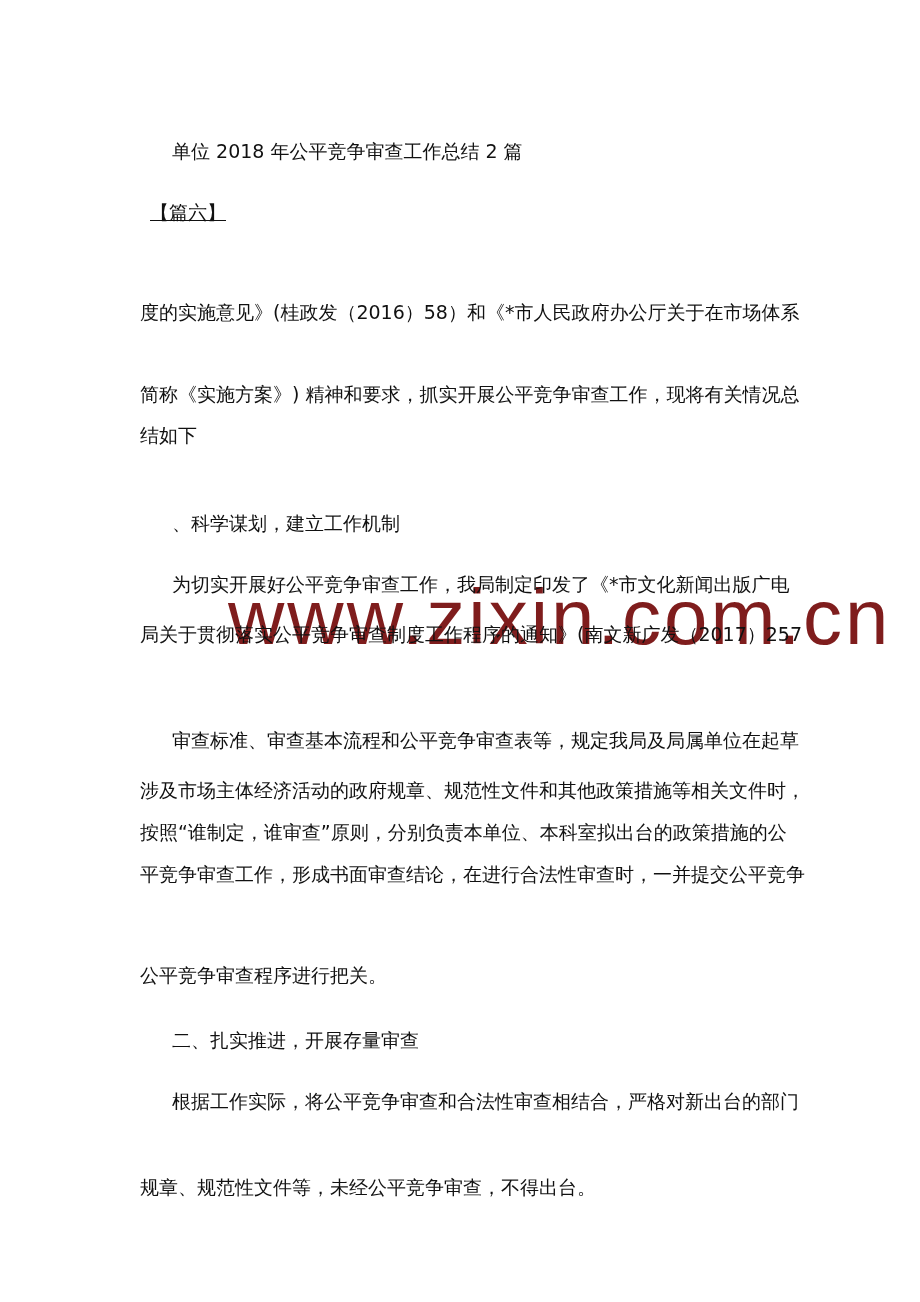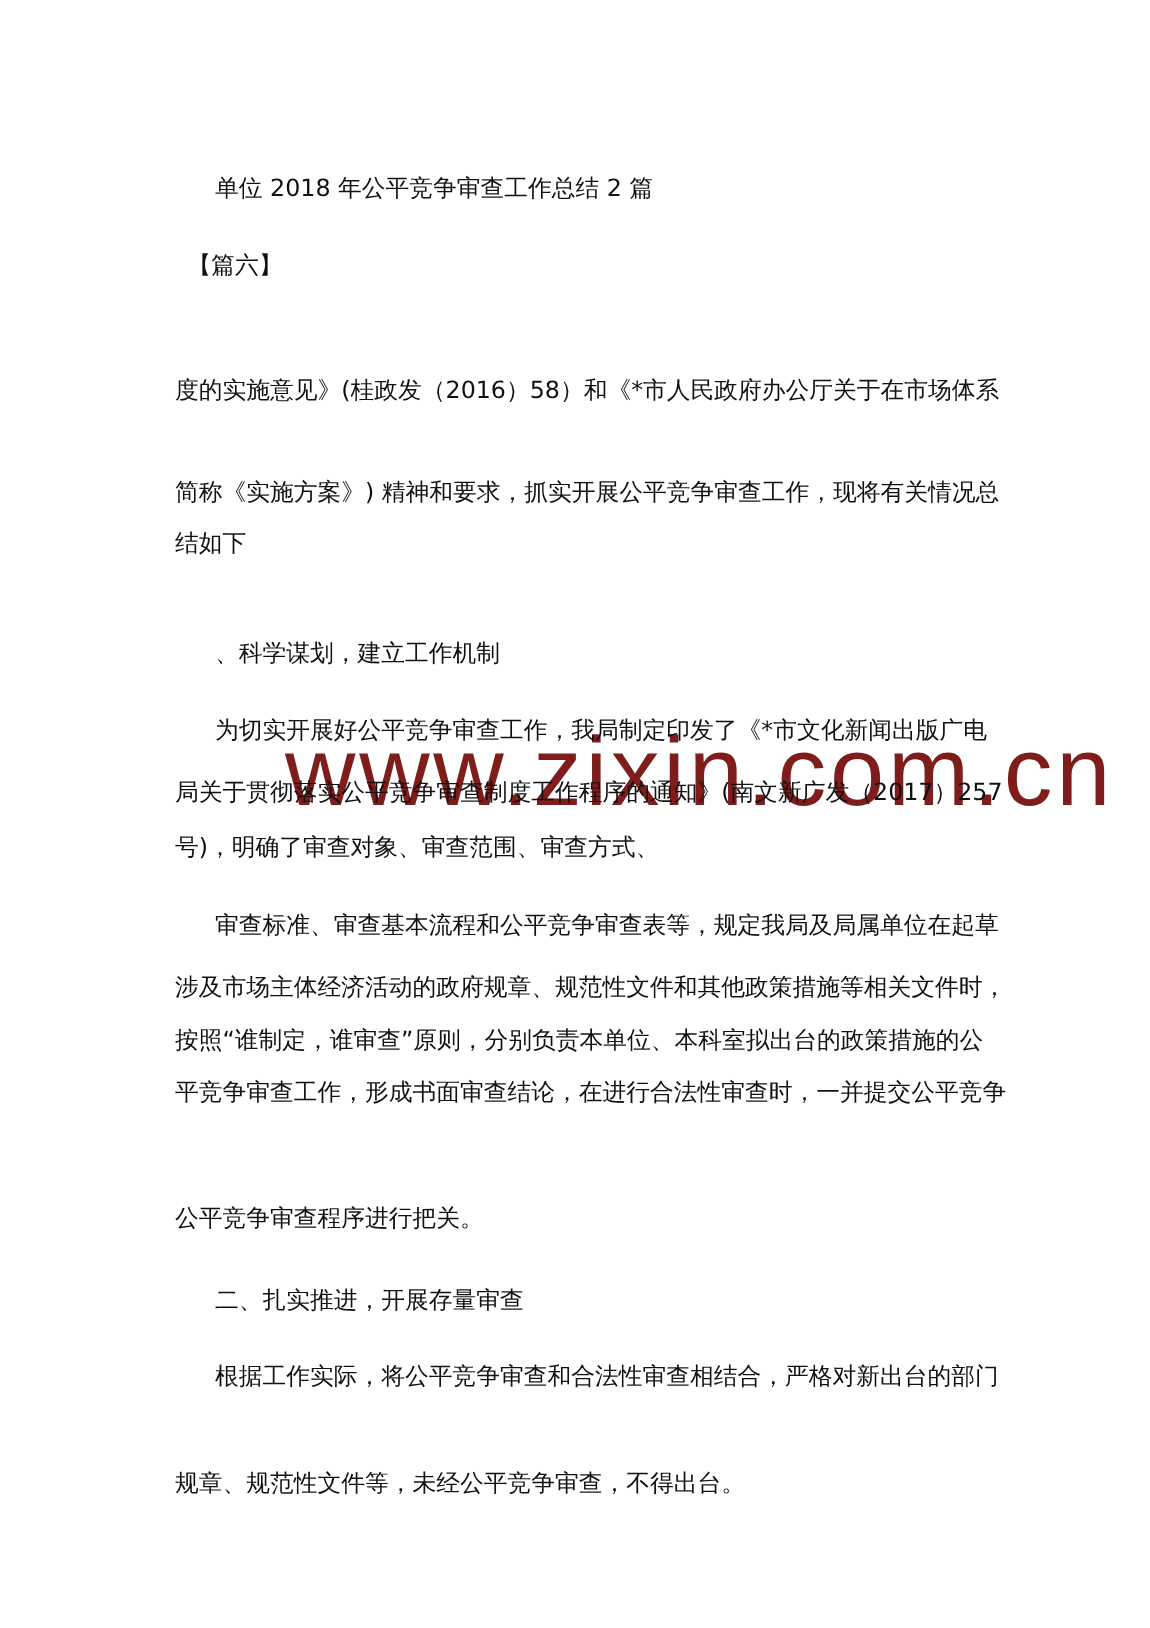--- a/index.html
+++ b/index.html
@@ -48,31 +48,30 @@
       left: 172px;
     }
   </style>
 </head>
 <body>
 
 <div class="watermark">www.zixin.com.cn</div>
 
 <div class="page">
   <div class="line indent" style="top:139px;">单位 2018 年公平竞争审查工作总结 2 篇</div>
-  <div class="line" style="top:200px; left:150px;">【篇六】</div>
+  <div class="line" style="top:200px; left:150px;text-decoration:underline;">【篇六】</div>
 
   <div class="line" style="top:300px;">度的实施意见》(桂政发（2016）58）和《*市人民政府办公厅关于在市场体系</div>
   <div class="line" style="top:382px;">简称《实施方案》) 精神和要求，抓实开展公平竞争审查工作，现将有关情况总</div>
   <div class="line" style="top:423px;">结如下</div>
 
   <div class="line indent" style="top:511px;">、科学谋划，建立工作机制</div>
 
   <div class="line indent" style="top:572px;">为切实开展好公平竞争审查工作，我局制定印发了《*市文化新闻出版广电</div>
   <div class="line" style="top:622px;">局关于贯彻落实公平竞争审查制度工作程序的通知》(南文新广发（2017）257</div>
-  <div class="line" style="top:666px;">号)，明确了审查对象、审查范围、审查方式、</div>
 
   <div class="line indent" style="top:728px;">审查标准、审查基本流程和公平竞争审查表等，规定我局及局属单位在起草</div>
   <div class="line" style="top:778px;">涉及市场主体经济活动的政府规章、规范性文件和其他政策措施等相关文件时，</div>
   <div class="line" style="top:820px;">按照“谁制定，谁审查”原则，分别负责本单位、本科室拟出台的政策措施的公</div>
   <div class="line" style="top:862px;">平竞争审查工作，形成书面审查结论，在进行合法性审查时，一并提交公平竞争</div>
   <div class="line" style="top:963px;">公平竞争审查程序进行把关。</div>
 
   <div class="line indent" style="top:1028px;">二、扎实推进，开展存量审查</div>
 
   <div class="line indent" style="top:1089px;">根据工作实际，将公平竞争审查和合法性审查相结合，严格对新出台的部门</div>

